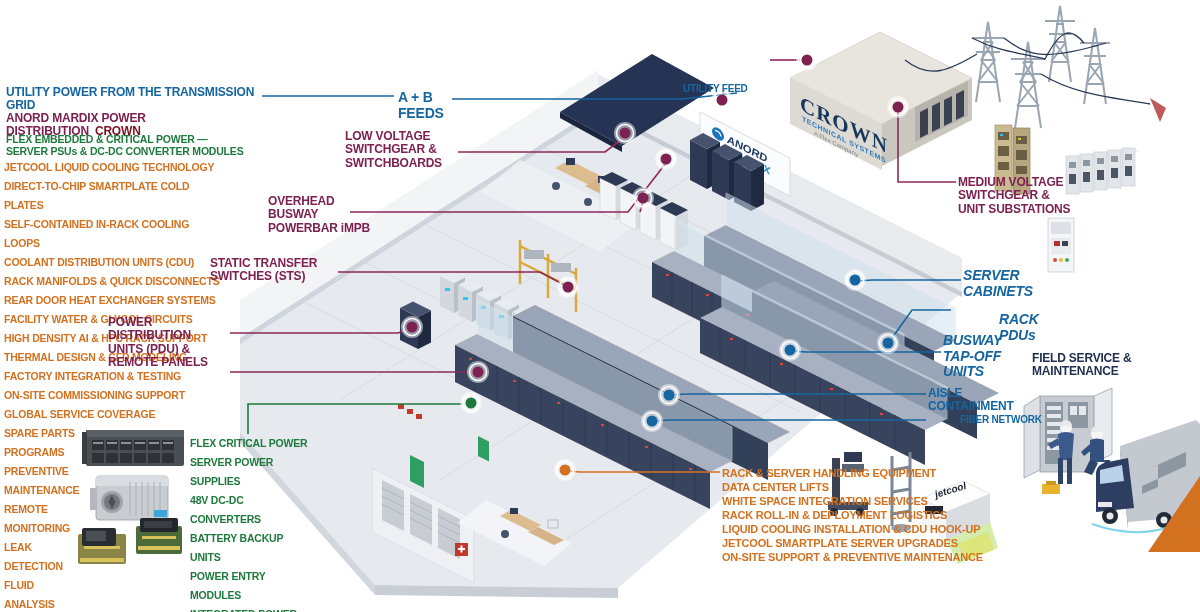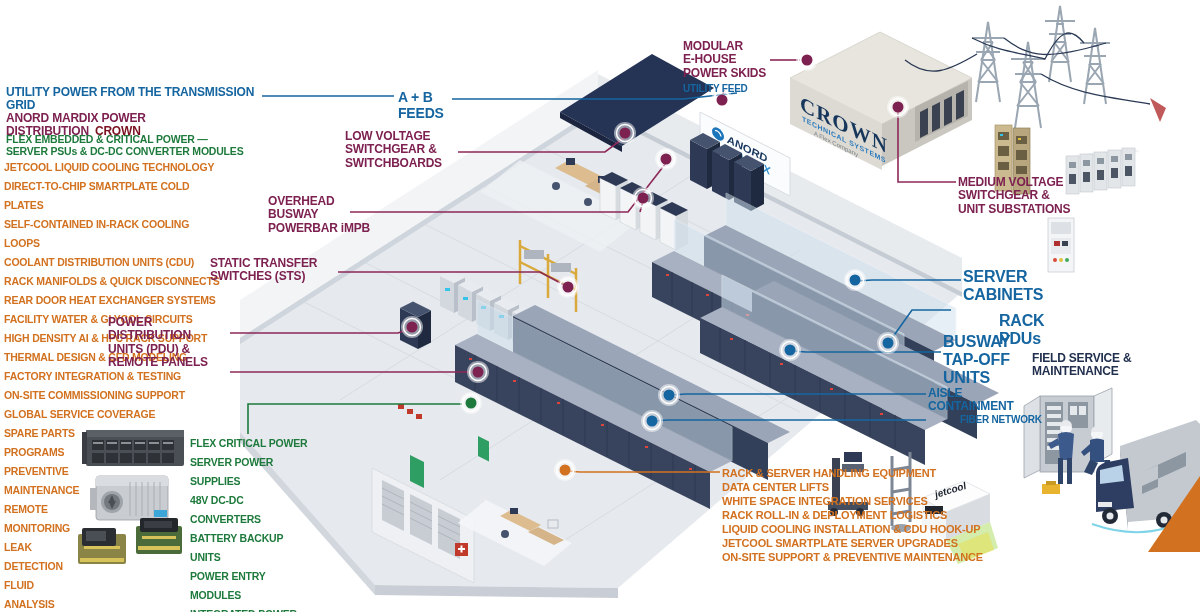--- a/index.html
+++ b/index.html
@@ -6,21 +6,21 @@
   .stage{position:relative;width:1200px;height:612px;background:#ffffff;overflow:hidden;
          font-family:"Liberation Sans",sans-serif;}
   .stage svg{position:absolute;left:0;top:0;}
   #scene{z-index:1;}
   #hardware{z-index:3;}
   .lbl{position:absolute;font-weight:bold;white-space:pre-line;letter-spacing:-0.2px;
        line-height:1.12;z-index:5;cursor:pointer;}
   .para{position:absolute;font-weight:bold;white-space:pre-line;letter-spacing:-0.2px;z-index:2;}
   .purple{color:#7d2150;} .blue{color:#1565a0;} .green{color:#1e7a3c;}
   .orange{color:#d2711f;} .navy{color:#22304f;}
-  .s9{font-size:14px;} .s10{font-size:10px;} .s11{font-size:16px;} .s12{font-size:12px;}
+  .s9{font-size:14px;} .s10{font-size:10px;} .s11{font-size:14px;font-style:italic;} .s12{font-size:12px;}
   .para{line-height:19px;font-size:10.5px;}
   
   #lbl-utility{left:6px;top:86px;width:280px;}
   #lbl-distribution{left:6px;top:112px;width:260px;}
   #lbl-embedded{left:6px;top:133px;width:240px;font-size:10.5px;line-height:12px;}
   #para-cooling{left:4px;top:158px;width:218px;}
   
   #lbl-lv{left:345px;top:130px;width:118px;}
   #lbl-busway{left:268px;top:195px;width:118px;}
   #lbl-sts{left:210px;top:257px;width:130px;}
@@ -686,23 +686,20 @@
 ANALYSIS
 TRAINING
 &amp; SAFETY
 LIFECYCLE
 UPGRADES
 RETROFIT
 KITS
 24/7
 SUPPORT</div>
 
-<div id="lbl-skids" class="lbl purple s12">MODULAR
-E-HOUSE
-POWER SKIDS</div>
 <div id="lbl-skids-sub" class="lbl blue s10">UTILITY FEED</div>
 <div id="lbl-abfeeds" class="lbl blue s9">A + B FEEDS</div>
 
 <div id="lbl-lv" class="lbl purple s12">LOW VOLTAGE
 SWITCHGEAR &amp;
 SWITCHBOARDS</div>
 <div id="lbl-busway" class="lbl purple s12">OVERHEAD BUSWAY
 POWERBAR iMPB</div>
 <div id="lbl-sts" class="lbl purple s12">STATIC TRANSFER
 SWITCHES (STS)</div>

